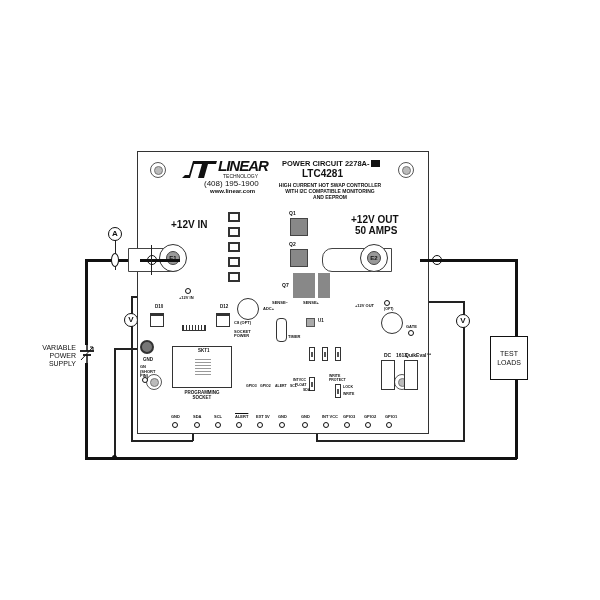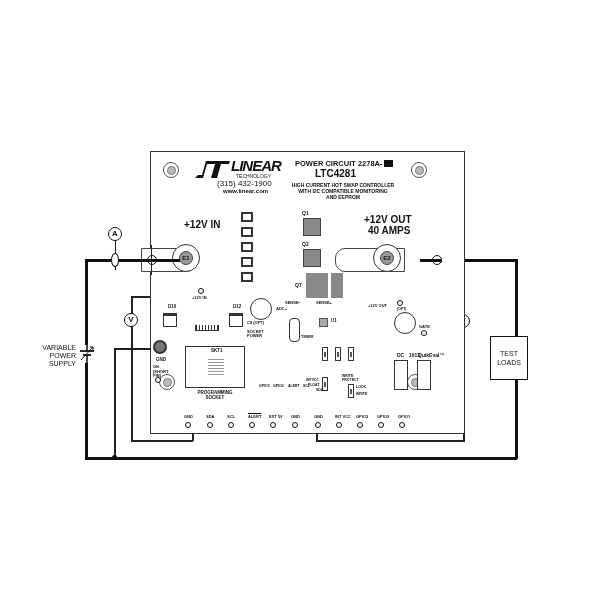--- a/index.html
+++ b/index.html
@@ -1,20 +1,20 @@
 <!DOCTYPE html>
 <html><head>
   <meta charset="utf-8">
   <style>
     html, body { margin:0; padding:0; background:#ffffff; }
     body { width:600px; height:600px; position:relative; overflow:hidden; font-family:"Liberation Sans", sans-serif; color:#111; }
     .abs { position:absolute; }
     .wire { position:absolute; background:#111; }
     .thin { position:absolute; background:#222; }
-    .board { position:absolute; left:150px; top:151px; width:315px; height:283px; border:1.5px solid #333; background:#fff; box-sizing:border-box; }
+    .board { position:absolute; left:137px; top:151px; width:292px; height:283px; border:1.5px solid #333; background:#fff; box-sizing:border-box; }
     .lbl { position:absolute; font-family:"Liberation Sans", sans-serif; font-weight:bold; white-space:nowrap; color:#111; }
     .tiny { font-size:4.5px; font-weight:bold; }
     .meter { position:absolute; width:14px; height:14px; border:1.6px solid #111; border-radius:50%; background:#fff; box-sizing:border-box; font-size:8px; font-weight:bold; text-align:center; line-height:11px; }
     .mount { position:absolute; width:16px; height:16px; border-radius:50%; border:1.4px solid #555; box-sizing:border-box; background:#fff; }
     .mount::after { content:""; position:absolute; left:3px; top:3px; width:7px; height:7px; border-radius:50%; border:1px solid #777; background:#bbb; }
     .tp { position:absolute; width:6px; height:6px; border-radius:50%; border:1.6px solid #111; box-sizing:border-box; background:#fff; }
     .tp-label { position:absolute; font-size:4px; font-weight:bold; white-space:nowrap; }
     .fet { position:absolute; background:#888; border:1px solid #444; box-sizing:border-box; }
     .cap { position:absolute; border:1px solid #333; background:#fff; box-sizing:border-box; }
     .chip { position:absolute; background:#999; border:1px solid #555; box-sizing:border-box; }
@@ -86,36 +86,36 @@
   <div class="mount" style="left:8px;top:222px;"></div>
   <div class="mount" style="left:256px;top:222px;"></div>
 
   <div class="abs" style="left:42px;top:8px;width:40px;height:20px;">
     <svg width="40" height="20" viewBox="0 0 40 20">
       <path d="M2 18 L10 18 L14 4 L22 4 L18 18 L24 18 L28 4 L36 4 L37 1 L13 1 L9 15 L5 15 Z" fill="#111"></path>
     </svg>
   </div>
   <div class="lbl" style="left:80px;top:5px;font-size:15px;letter-spacing:-1px;font-style:italic;">LINEAR</div>
   <div class="lbl" style="left:85px;top:21px;font-size:5px;font-weight:normal;">TECHNOLOGY</div>
-  <div class="lbl" style="left:66px;top:27px;font-size:8px;font-weight:normal;">(315) 432-1900</div>
+  <div class="lbl" style="left:66px;top:27px;font-size:8px;font-weight:normal;">(408) 195-1900</div>
   <div class="lbl" style="left:72px;top:36px;font-size:6px;">www.linear.com</div>
 
   <div class="lbl" style="left:144px;top:7px;font-size:7.5px;">
     <span>POWER CIRCUIT 2278A-</span><span style="display:inline-block;width:9px;height:7px;background:#111;margin-left:1px;vertical-align:-1px;"></span>
   </div>
   <div class="lbl" style="left:164px;top:16px;font-size:10px;">LTC4281</div>
   <div class="abs" style="left:132px;top:30px;width:120px;text-align:center;font-size:5px;font-weight:bold;line-height:6px;">
     <div>HIGH CURRENT HOT SWAP CONTROLLER</div>
     <div>WITH I2C COMPATIBLE MONITORING</div>
     <div>AND EEPROM</div>
   </div>
 
   <div class="lbl" style="left:33px;top:67px;font-size:10px;">+12V IN</div>
   <div class="lbl" style="left:213px;top:62px;font-size:10px;">+12V OUT</div>
-  <div class="lbl" style="left:217px;top:73px;font-size:10px;">40 AMPS</div>
+  <div class="lbl" style="left:217px;top:73px;font-size:10px;">50 AMPS</div>
 
   <div class="lug" style="left:-10px;top:96px;width:55px;height:24px;border-radius:0 10px 10px 0;"></div>
   <div class="nut" style="left:21px;top:92px;width:28px;height:28px;">
     <div class="nut-in" style="left:6px;top:6px;width:14px;height:14px;line-height:13px;">E1</div>
   </div>
 
   <div class="lug" style="left:184px;top:96px;width:70px;height:24px;border-radius:10px 0 0 10px;"></div>
   <div class="nut" style="left:222px;top:92px;width:28px;height:28px;">
     <div class="nut-in" style="left:6px;top:6px;width:14px;height:14px;line-height:13px;">E2</div>
   </div>

